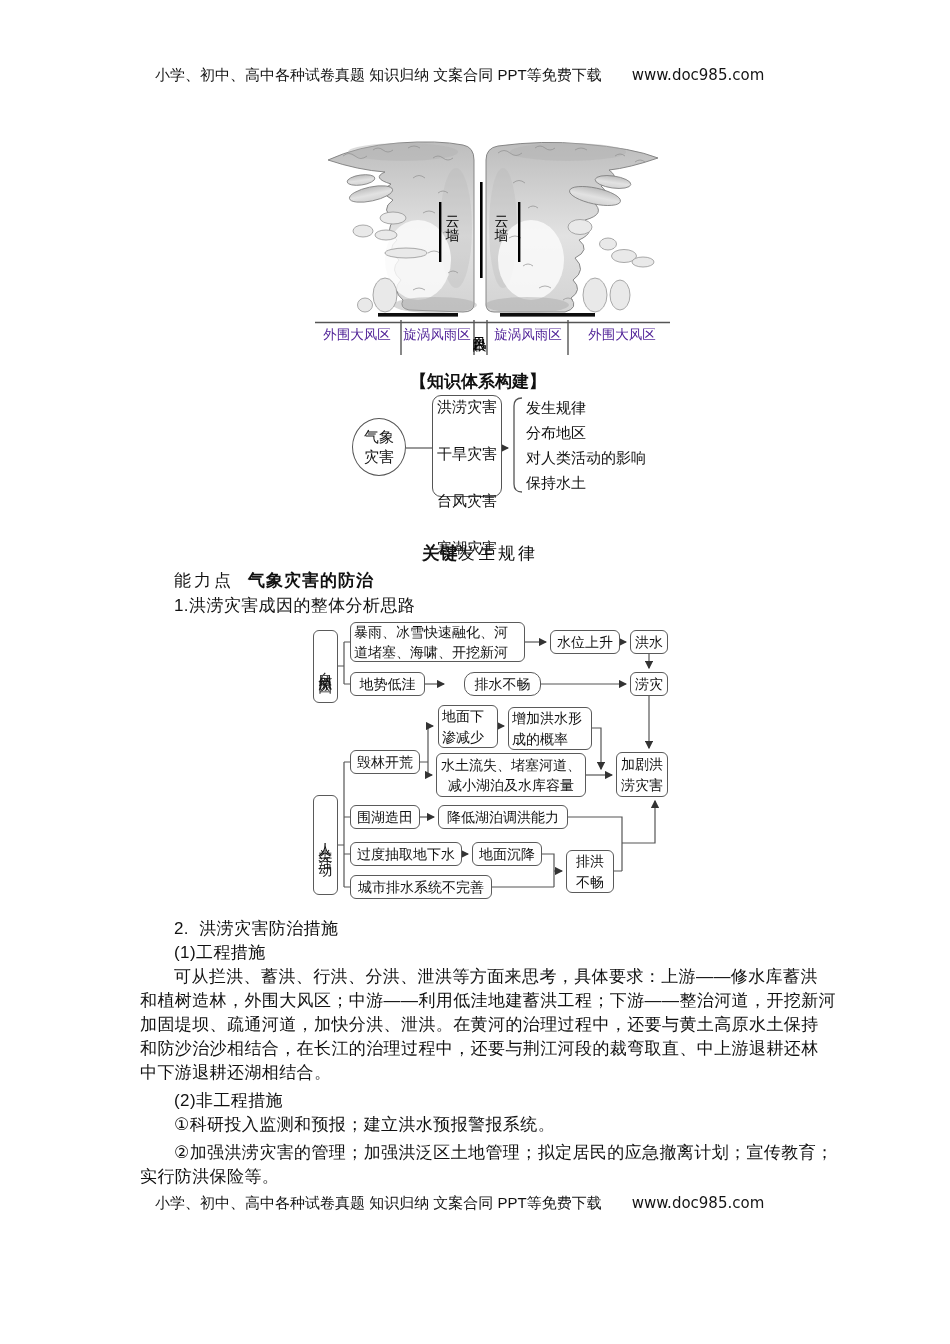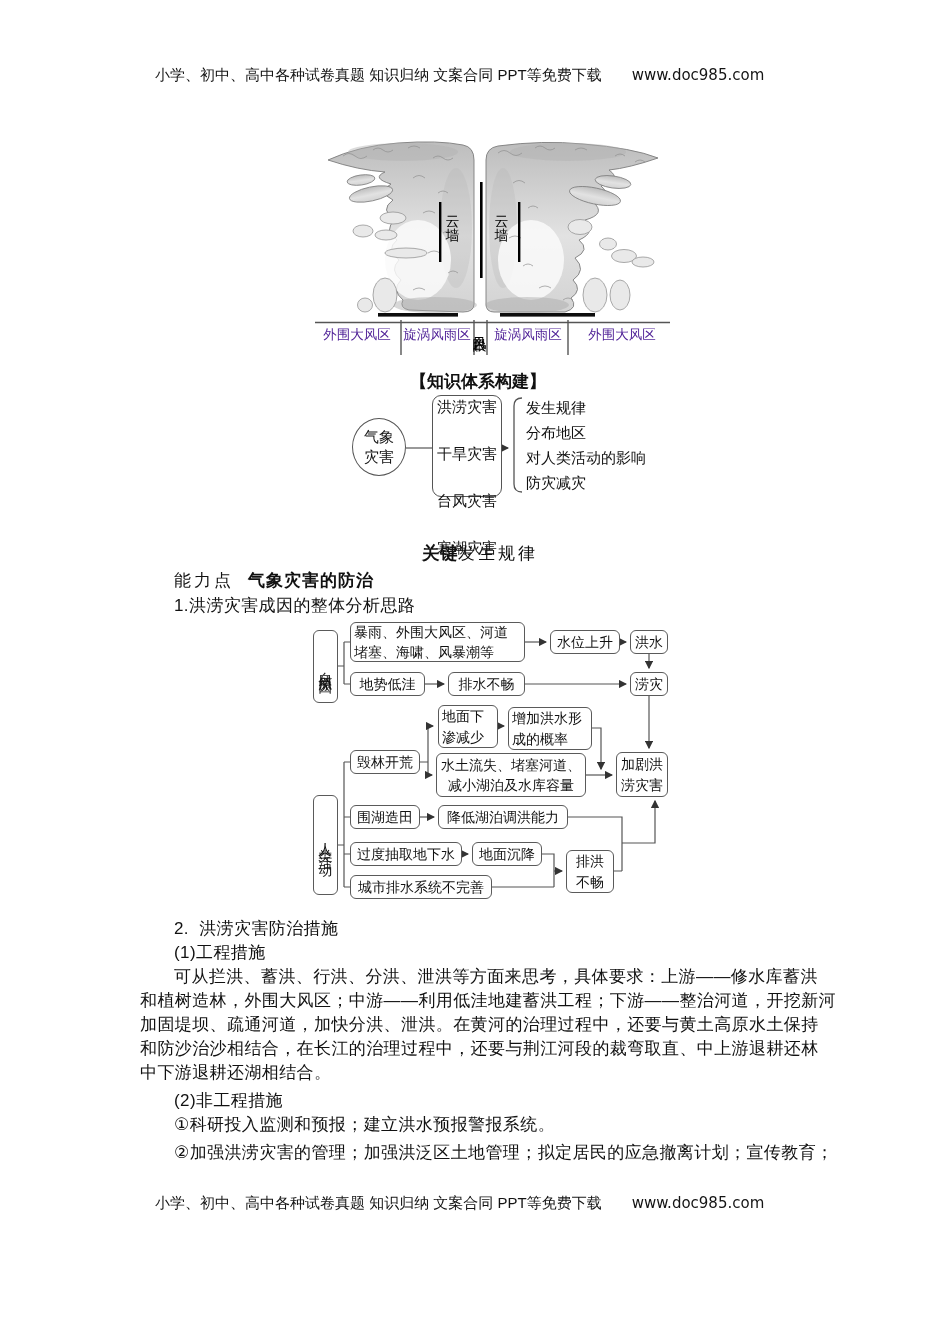--- a/index.html
+++ b/index.html
@@ -166,21 +166,21 @@
     <div class="kcircle">气象灾害</div>
     <div class="kbox">
       <div>洪涝灾害</div>
       <div>干旱灾害</div>
       <div>台风灾害</div>
       <div>寒潮灾害</div>
     </div>
     <div class="kaspect" style="top:31px;">发生规律</div>
     <div class="kaspect" style="top:56px;">分布地区</div>
     <div class="kaspect" style="top:81px;">对人类活动的影响</div>
-    <div class="kaspect" style="top:106px;">防灾减灾</div>
+    <div class="kaspect" style="top:106px;">保持水土</div>
   </div>
 
   <div class="tline center" style="top:543px;">
     <span class="hd-strong">关键</span><span class="hd-rest">发生规律</span>
   </div>
   <div class="tline indent" style="top:571px;">
     <span class="pt-label">能力点</span><span class="pt-title">气象灾害的防治</span>
   </div>
   <div class="tline indent" style="top:596px;">1.洪涝灾害成因的整体分析思路</div>
 
@@ -208,25 +208,25 @@
         <path d="M38,230 H44 M44,147 V272 M44,147 H50 M44,202 H50 M44,239 H50 M44,272 H50"></path>
         <path d="M120,202 H134" marker-end="url(#arw2)"></path>
         <path d="M268,202 H322 V256 M314,256 H322"></path>
         <path d="M322,228 H355 V186" marker-end="url(#arw2)"></path>
         <path d="M162,239 H168" marker-end="url(#arw2)"></path>
         <path d="M242,239 H254 V272 M192,272 H254"></path>
         <path d="M254,256 H262" marker-end="url(#arw2)"></path>
       </g>
     </svg>
     <div class="fbox fbox-v" style="left:13px;top:15px;width:25px;height:73px;letter-spacing:3px;">自然原因</div>
-    <div class="fbox ta-l" style="left:50px;top:7px;width:175px;height:40px;">暴雨、外围大风区、河道堵塞、海啸、风暴潮等</div>
+    <div class="fbox ta-l" style="left:50px;top:7px;width:175px;height:40px;">暴雨、冰雪快速融化、河道堵塞、海啸、开挖新河</div>
     <div class="fbox" style="left:250px;top:15px;width:70px;height:24px;">水位上升</div>
     <div class="fbox" style="left:330px;top:15px;width:38px;height:24px;">洪水</div>
     <div class="fbox" style="left:50px;top:57px;width:75px;height:24px;">地势低洼</div>
-    <div class="fbox" style="left:148px;top:57px;width:77px;height:24px;">排水不畅</div>
+    <div class="fbox" style="left:164px;top:57px;width:77px;height:24px;border-radius:10px;">排水不畅</div>
     <div class="fbox" style="left:330px;top:57px;width:38px;height:24px;">涝灾</div>
     <div class="fbox ta-l" style="left:138px;top:90px;width:60px;height:43px;">地面下渗减少</div>
     <div class="fbox ta-l" style="left:208px;top:92px;width:84px;height:43px;">增加洪水形成的概率</div>
     <div class="fbox" style="left:50px;top:135px;width:70px;height:24px;">毁林开荒</div>
     <div class="fbox ta-l" style="left:136px;top:138px;width:150px;height:44px;text-align:center;">水土流失、堵塞河道、减小湖泊及水库容量</div>
     <div class="fbox" style="left:316px;top:137px;width:52px;height:45px;">加剧洪涝灾害</div>
     <div class="fbox fbox-v" style="left:13px;top:180px;width:25px;height:100px;letter-spacing:7px;">人类活动</div>
     <div class="fbox" style="left:50px;top:190px;width:70px;height:24px;">围湖造田</div>
     <div class="fbox" style="left:138px;top:190px;width:130px;height:24px;text-align:right;">降低湖泊调洪能力</div>
     <div class="fbox" style="left:50px;top:227px;width:112px;height:24px;">过度抽取地下水</div>
@@ -238,18 +238,19 @@
   <div class="tline indent" style="top:919px;">2.&nbsp;&nbsp;洪涝灾害防治措施</div>
   <div class="tline indent" style="top:943px;">(1)工程措施</div>
   <div class="tline indent" style="top:967px;">可从拦洪、蓄洪、行洪、分洪、泄洪等方面来思考，具体要求：上游——修水库蓄洪</div>
   <div class="tline" style="top:991px;">和植树造林，外围大风区；中游——利用低洼地建蓄洪工程；下游——整治河道，开挖新河</div>
   <div class="tline" style="top:1015px;">加固堤坝、疏通河道，加快分洪、泄洪。在黄河的治理过程中，还要与黄土高原水土保持</div>
   <div class="tline" style="top:1039px;">和防沙治沙相结合，在长江的治理过程中，还要与荆江河段的裁弯取直、中上游退耕还林</div>
   <div class="tline" style="top:1063px;">中下游退耕还湖相结合。</div>
   <div class="tline indent" style="top:1091px;">(2)非工程措施</div>
   <div class="tline indent" style="top:1115px;">①科研投入监测和预报；建立洪水预报警报系统。</div>
   <div class="tline indent" style="top:1143px;">②加强洪涝灾害的管理；加强洪泛区土地管理；拟定居民的应急撤离计划；宣传教育；</div>
+  <div class="tline" style="top:1167px;">实行防洪保险等。</div>
 
   <div class="pageline" style="top:1194px;">
     <span>小学、初中、高中各种试卷真题 知识归纳 文案合同 PPT等免费下载</span><span class="url">www.doc985.com</span>
   </div>
 
 </div>
 
 </body></html>

